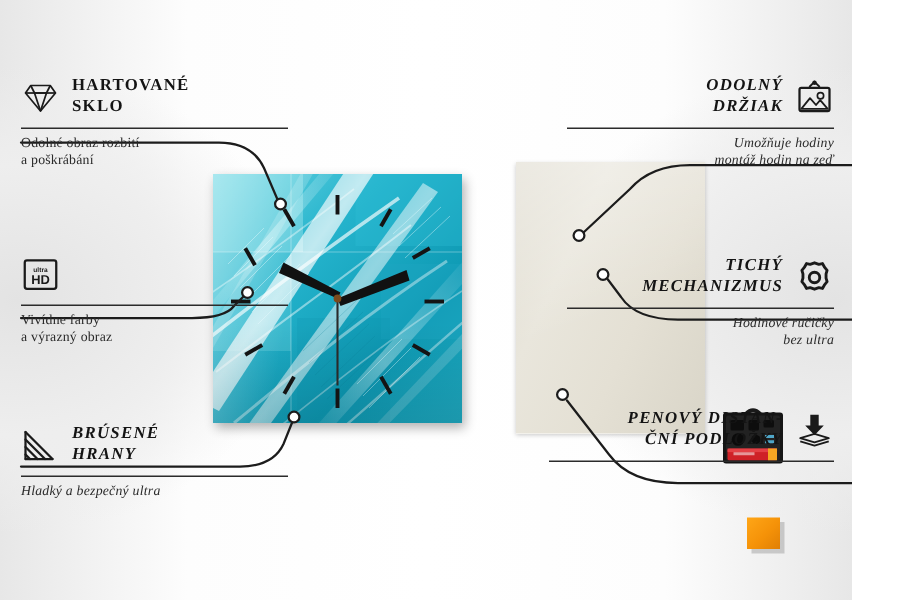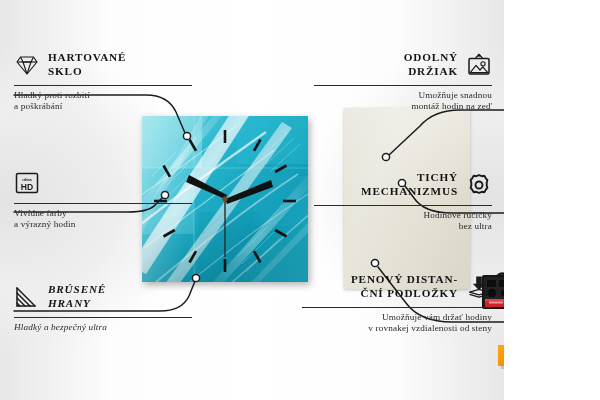--- a/index.html
+++ b/index.html
@@ -2,34 +2,34 @@
 <html><head>
 <meta charset="utf-8">
 <style>
   html,body{margin:0;padding:0;}
   body{
     width:600px;height:400px;overflow:hidden;
     font-family:"Liberation Serif", serif;
     background:#ffffff;
   }
   #stage{
-    position:relative;width:504px;height:400px;overflow:hidden;
+    position:relative;width:568px;height:400px;overflow:hidden;
     background:
       radial-gradient(ellipse 240px 200px at 2% 50%, #e3e3e3 0%, #eeeeee 45%, rgba(255,255,255,0) 78%),
       radial-gradient(ellipse 240px 200px at 98% 50%, #e3e3e3 0%, #eeeeee 45%, rgba(255,255,255,0) 78%),
       linear-gradient(90deg,#e7e7e7 0%, #fdfdfd 22%, #ffffff 50%, #fdfdfd 78%, #e7e7e7 100%);
   }
 
   
   #wires{position:absolute;left:0;top:0;width:600px;height:400px;}
 
   
   .feature{position:absolute;width:178px;}
   .feature.left{left:14px;text-align:left;}
-  .feature.right{right:12px;text-align:right;}
+  .feature.right{right:12px;text-align:right;font-style:italic;}
 
   .f-head{
     display:flex;align-items:center;gap:8px;
     min-height:30px;
   }
   .feature.right .f-head{flex-direction:row-reverse;}
   .f-title{
     font-family:"Liberation Serif", serif;
     font-weight:700;
     font-size:11.2px;
@@ -256,37 +256,37 @@
             <path d="M6.5,5 L9,10 L13,22"></path>
             <path d="M19.5,5 L17,10 L13,22"></path>
             <path d="M9,10 L17,10"></path>
           </g>
         </svg>
       </span>
       <span class="f-title">HARTOVANÉ
 SKLO</span>
     </div>
     <div class="f-rule"></div>
-    <div class="f-sub">Hladký proti rozbití
+    <div class="f-sub">Odolné obraz rozbití
 a poškrábání</div>
   </div>
 
   <div class="feature left" style="top:168px;">
     <div class="f-head">
       <span class="f-ico">
         <svg viewBox="0 0 26 26">
           <rect x="2.5" y="3.5" width="21" height="19" rx="1.5" fill="none" stroke="#1a1a1a" stroke-width="1.5"></rect>
           <text x="13" y="11.2" font-family="Liberation Sans, sans-serif" font-size="4.4" font-weight="700" fill="#1a1a1a" text-anchor="middle">ultra</text>
           <text x="13" y="19.6" font-family="Liberation Sans, sans-serif" font-size="8.6" font-weight="700" fill="#1a1a1a" text-anchor="middle">HD</text>
         </svg>
       </span>
     </div>
     <div class="f-rule"></div>
     <div class="f-sub">Vivídne farby
-a výrazný hodin</div>
+a výrazný obraz</div>
   </div>
 
   <div class="feature left" style="top:282px;font-style:italic;">
     <div class="f-head">
       <span class="f-ico">
         <svg viewBox="0 0 26 26">
           <g stroke="#1a1a1a" stroke-width="1.5" stroke-linecap="round">
             <line x1="3" y1="4" x2="3" y2="22"></line>
             <line x1="3" y1="4" x2="21" y2="22"></line>
             <line x1="3" y1="9" x2="16" y2="22"></line>
@@ -311,21 +311,21 @@
           <circle cx="13" cy="3.2" r="1.5" fill="#1a1a1a"></circle>
           <rect x="3" y="6.5" width="20" height="15.5" rx="1.2" fill="none" stroke="#1a1a1a" stroke-width="1.5"></rect>
           <circle cx="17" cy="11.8" r="2.1" fill="none" stroke="#1a1a1a" stroke-width="1.1"></circle>
           <path d="M4.2,20.6 L10,13.4 L14,18 L16.8,14.8 L21.8,20.6 Z" fill="none" stroke="#1a1a1a" stroke-width="1.2" stroke-linejoin="round"></path>
         </svg>
       </span>
       <span class="f-title">ODOLNÝ
 DRŽIAK</span>
     </div>
     <div class="f-rule"></div>
-    <div class="f-sub">Umožňuje snadnou
+    <div class="f-sub">Umožňuje hodiny
 montáž hodin na zeď</div>
   </div>
 
   <div class="feature right" style="top:170px;">
     <div class="f-head">
       <span class="f-ico">
         <svg viewBox="0 0 26 26">
           <g fill="none" stroke="#1a1a1a" stroke-width="1.9" stroke-linejoin="round">
             <path d="M13,3.2 l2.9,1.0 2.4,-0.5 1.5,2.6 1.6,1.9 -0.7,2.4 0,2.8 0.7,2.4 -1.6,1.9 -1.5,2.6 -2.4,-0.5 -2.9,1.0 -2.9,-1.0 -2.4,0.5 -1.5,-2.6 -1.6,-1.9 0.7,-2.4 0,-2.8 -0.7,-2.4 1.6,-1.9 1.5,-2.6 2.4,0.5 Z"></path>
             <circle cx="13" cy="13" r="3.5"></circle>
@@ -348,17 +348,15 @@
           <g fill="none" stroke="#1a1a1a" stroke-width="1.25" stroke-linejoin="round">
             <path d="M13,15.3 L22.5,18.1 L13,20.9 L3.5,18.1 Z"></path>
             <path d="M3.5,20.3 L13,23.1 L22.5,20.3"></path>
           </g>
         </svg>
       </span>
       <span class="f-title">PENOVÝ DISTAN-
 ČNÍ PODLOŽKY</span>
     </div>
     <div class="f-rule"></div>
-    <div class="f-sub">Umožňuje vám držať hodiny
-v rovnakej vzdialenosti od steny</div>
   </div>
 
 </div>
 
 </body></html>

